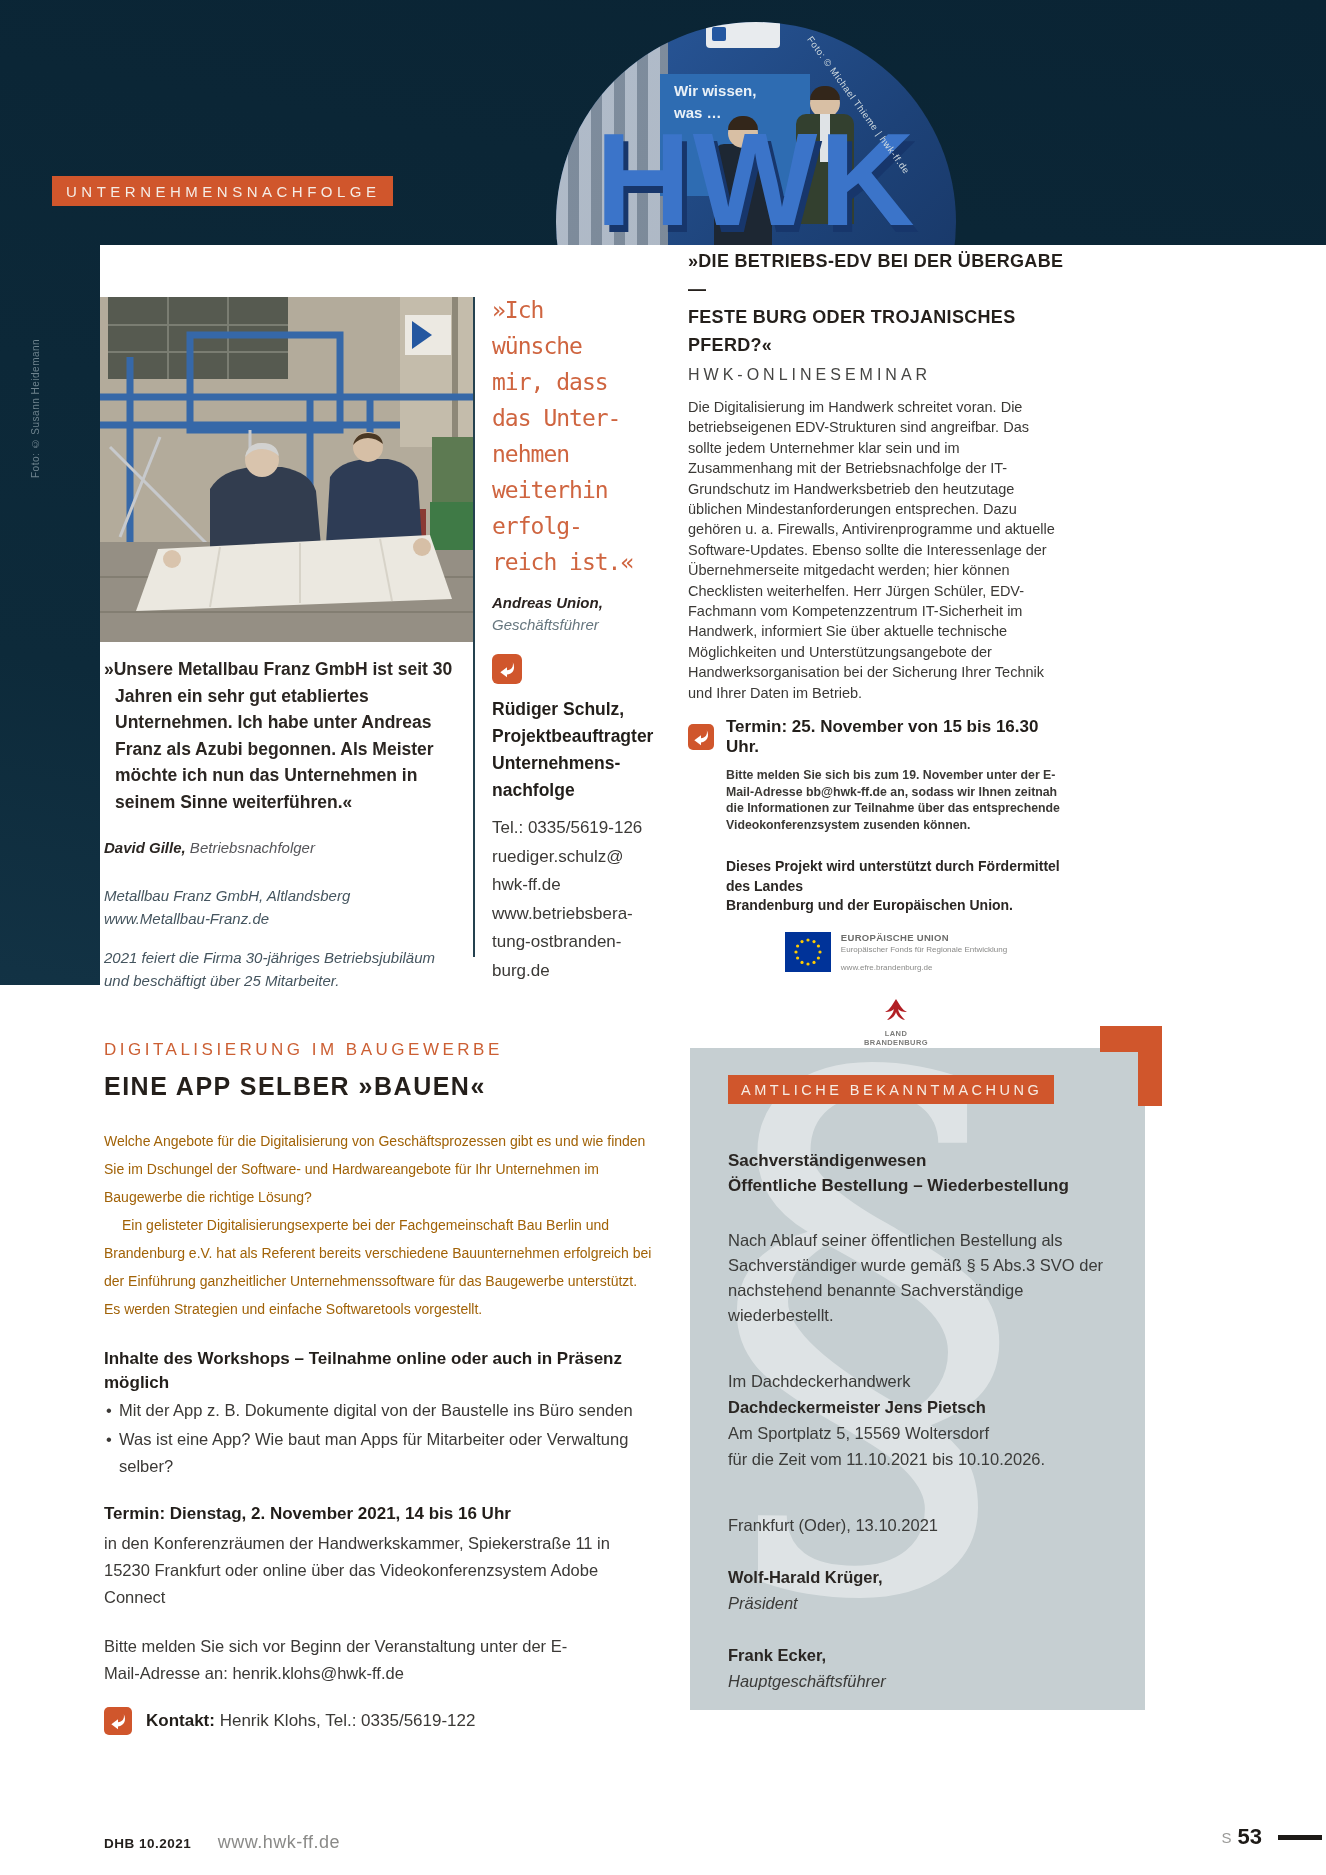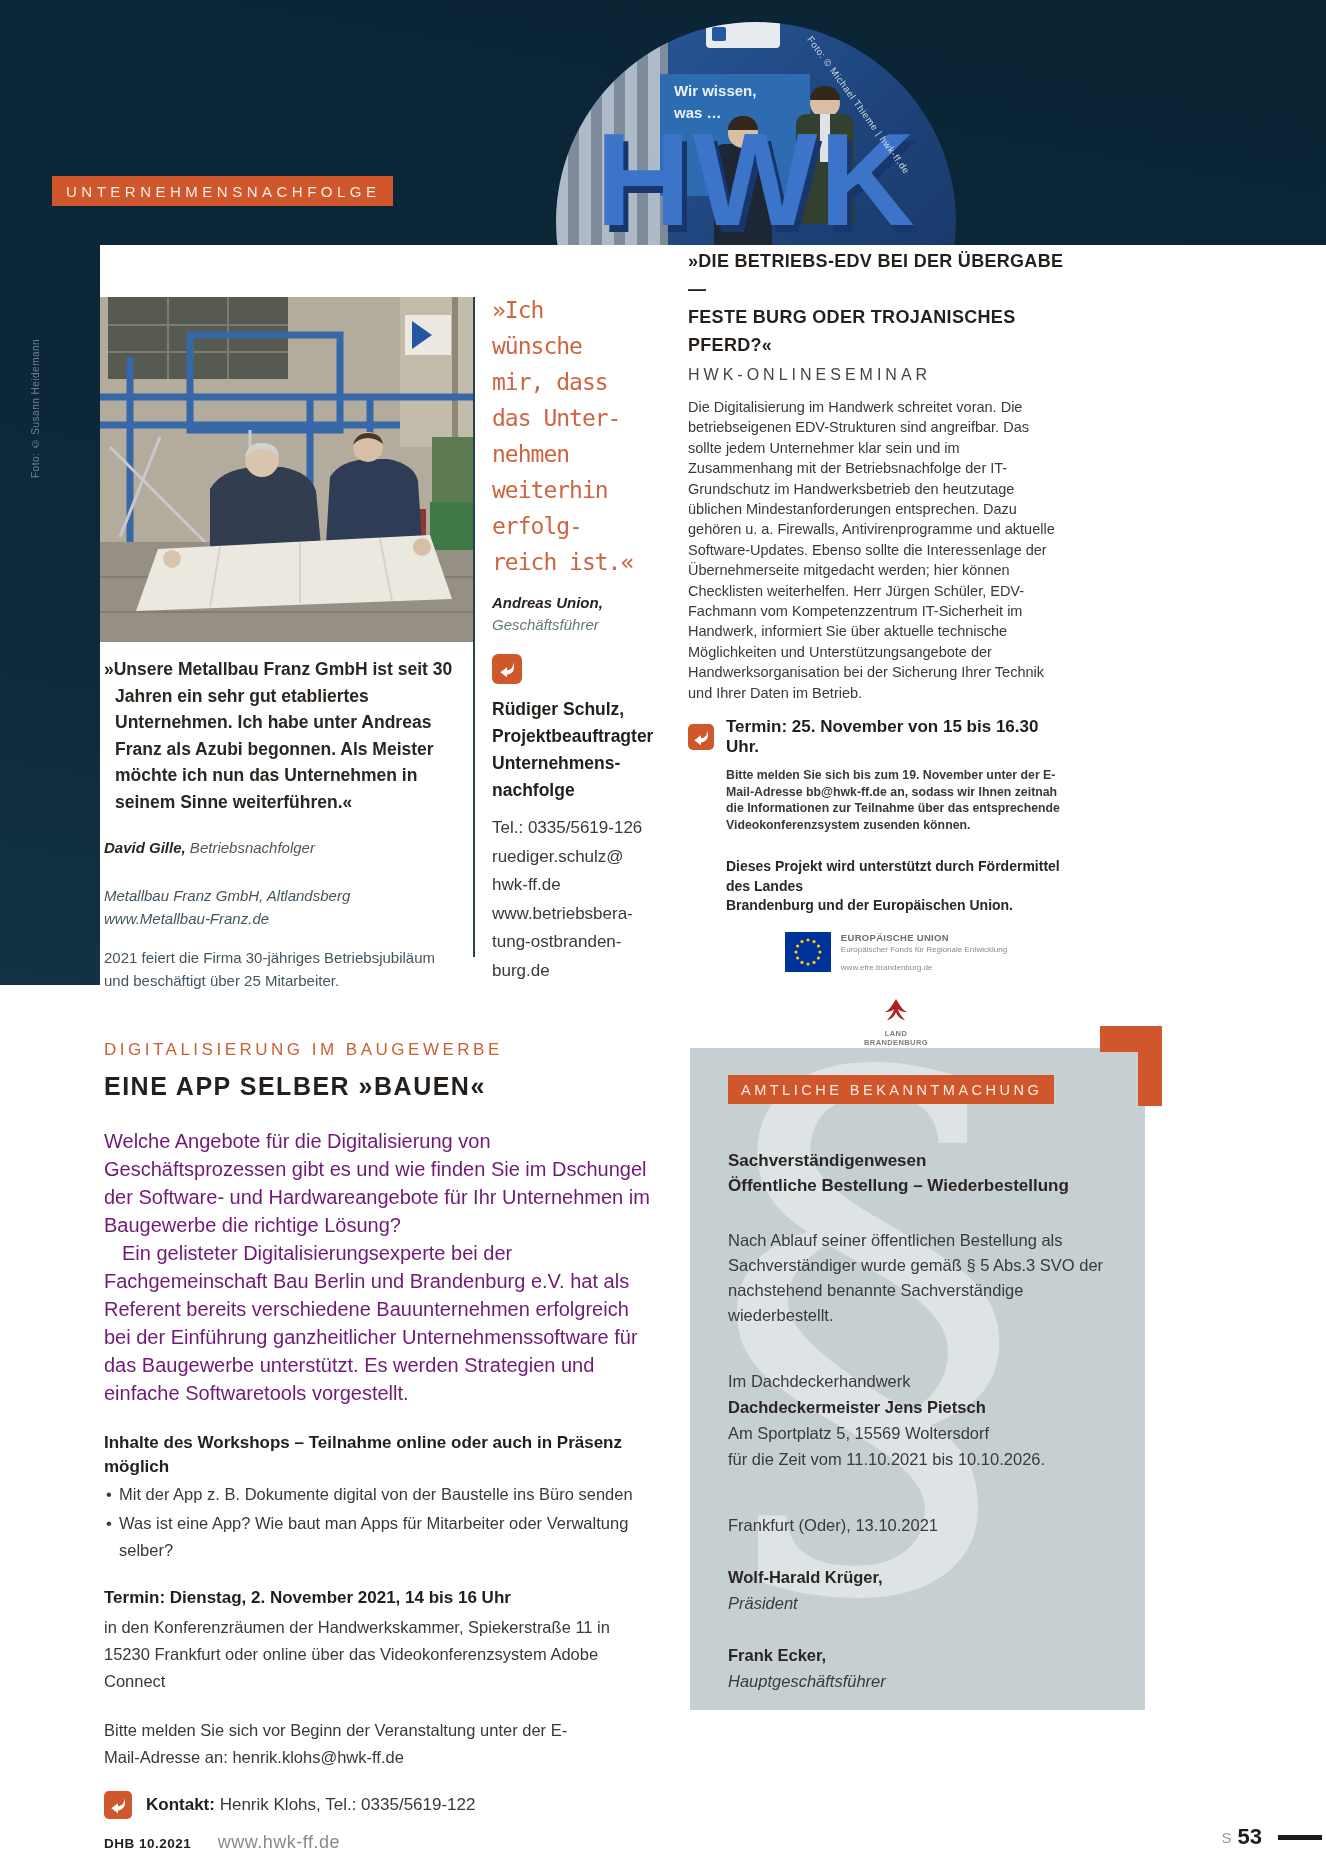--- a/index.html
+++ b/index.html
@@ -40,21 +40,21 @@
   
   .photo{position:absolute;left:100px;top:297px;width:373px;height:345px;z-index:3;}
   .vrule{position:absolute;left:473px;top:297px;width:2px;height:660px;background:#24414f;z-index:3;}
   
   .caption{position:absolute;left:104px;top:656px;width:356px;z-index:3;}
   .cap-quote{font-size:17.5px;line-height:26.5px;font-weight:bold;color:#2b2622;text-indent:-11px;padding-left:11px;}
   .cap-author{margin-top:24px;font-size:15px;font-style:italic;}
   .cap-author .nm{font-weight:bold;color:#2b2622;}
   .cap-author .rl{color:#56565a;}
   .cap-co{margin-top:28px;font-size:15px;line-height:23px;font-style:italic;color:#45555f;}
-  .cap-note{margin-top:16px;font-size:15px;line-height:23px;color:#45555f;}
+  .cap-note{margin-top:16px;font-size:15px;line-height:23px;font-style:italic;color:#45555f;}
   
   .midcol{position:absolute;left:492px;top:292px;width:196px;z-index:3;}
   .pullquote{font-family:"DejaVu Sans Mono",monospace;font-size:23px;line-height:36px;color:#cf6540;letter-spacing:-1px;}
   .pq-author{margin-top:12px;font-size:15px;line-height:22px;font-style:italic;}
   .pq-author .nm{font-weight:bold;color:#2b2320;}
   .pq-author .rl{color:#66767e;}
   .badge{width:30px;height:30px;background:#d0562c;border-radius:6px;display:flex;align-items:center;justify-content:center;}
   .badge svg{width:20px;height:20px;display:block;}
   .midcol .badge{margin-top:18px;}
   .c-name{margin-top:12px;font-size:17.5px;line-height:27px;font-weight:bold;color:#221e1a;}
@@ -77,21 +77,21 @@
   .bb{text-align:center;width:84px;}
   .bb .l1{font-size:7.5px;font-weight:bold;color:#7c7c7a;letter-spacing:.4px;margin-top:1px;}
   .bb .l2{font-size:5.8px;color:#9a9a98;margin-top:1px;}
   .ilb{display:flex;align-items:center;gap:6px;}
   .ilb .l1{font-size:6.8px;color:#8a8a88;text-align:right;line-height:8.5px;white-space:pre-line;}
   .ilbmark{font-size:30px;font-weight:bold;color:#c10b17;letter-spacing:1px;}
   
   .bau{position:absolute;left:104px;top:1040px;width:552px;z-index:3;}
   .kicker{font-size:17px;letter-spacing:3.5px;color:#cc5f33;}
   .bau h3{margin:12px 0 0 0;font-size:25px;letter-spacing:1.5px;color:#241f1b;}
-  .bau p{margin:0;font-size:20px;line-height:28px;color:#701a75;}
+  .bau p{margin:0;font-size:14px;line-height:28px;color:#a16207;}
   .bau p.p1{margin-top:26px;}
   .bau p.p2 .ind{display:inline-block;width:18px;}
   .wh{margin-top:24px;font-size:17px;font-weight:bold;color:#221e1a;line-height:24px;}
   .bullet{position:relative;padding-left:15px;font-size:16.5px;line-height:27px;color:#3b3936;margin-top:2px;}
   .bullet:before{content:"•";position:absolute;left:2px;color:#3b3936;}
   .th{margin-top:24px;font-size:17px;font-weight:bold;color:#221e1a;}
   .tb{margin-top:6px;font-size:16.5px;line-height:27px;color:#3b3936;}
   .rn{margin-top:22px;font-size:16.5px;line-height:27px;color:#3b3936;width:470px;}
   .kontakt{margin-top:20px;display:flex;align-items:center;gap:14px;font-size:17px;color:#3b3936;}
   .kontakt .badge{width:28px;height:28px;flex:0 0 28px;border-radius:5px;}

